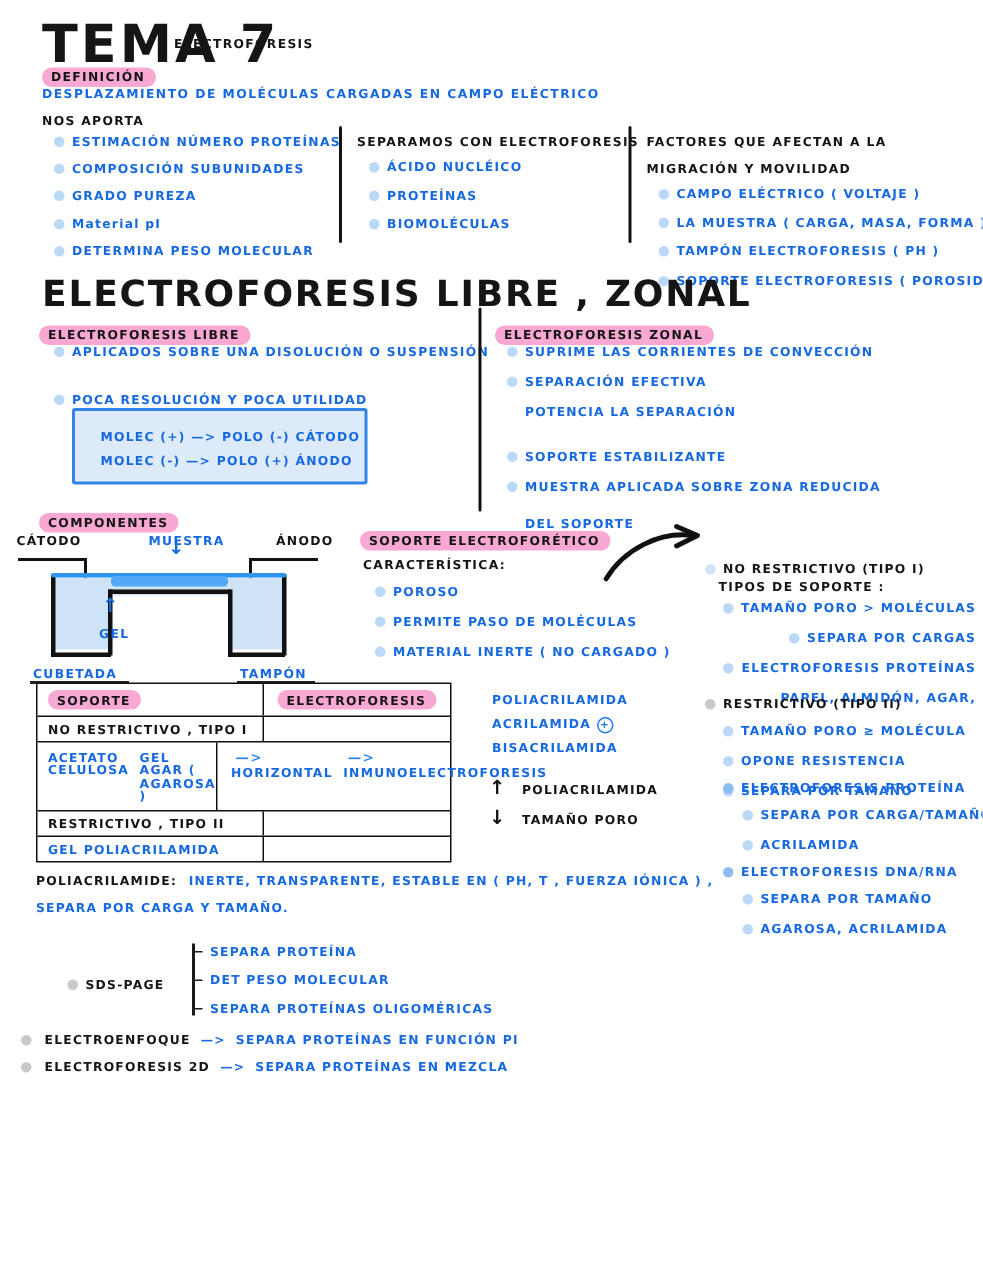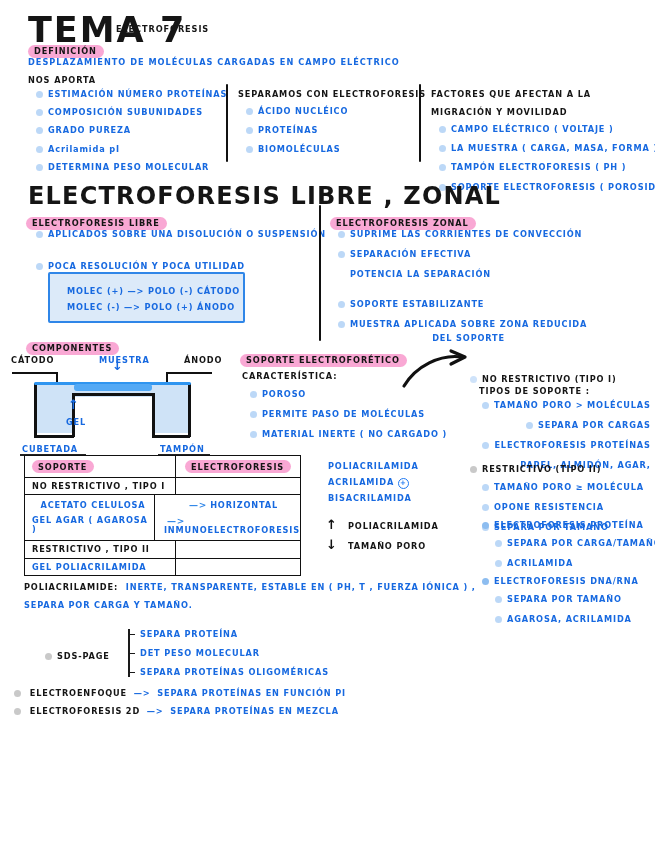--- a/index.html
+++ b/index.html
@@ -59,21 +59,21 @@
   .buffer2{position:absolute;background:#53a9f5;height:7px;border-radius:3px;}
   .elec{position:absolute;background:#111;}
 
   
   .tbl{position:absolute;border:1.6px solid #111;}
   .tbl .cellrow{display:flex;border-bottom:1.6px solid #111;}
   .tbl .cellrow.last{border-bottom:none;}
   .tbl .c1{width:151px;border-right:1.6px solid #111;box-sizing:border-box;
       padding:4px 0 4px 7px;display:flex;align-items:flex-start;}
   .tbl .c2{flex:1;box-sizing:border-box;padding:4px 0 4px 9px;display:flex;align-items:center;}
-  .tbl .tall{flex-direction:column;align-items:center;gap:7px;padding-top:6px;padding-bottom:6px;}
+  .tbl .tall{flex-direction:row;align-items:flex-start;gap:7px;padding-top:6px;padding-bottom:6px;}
 
   .arrw{display:inline-block;color:#2f86e8;font-weight:700;font-size:9px;margin:0 3px;}
   .circ{
     display:inline-block;width:9px;height:9px;border:1.4px solid #1f79f2;
     border-radius:50%;color:#1f79f2;font-size:7px;line-height:8px;
     text-align:center;vertical-align:0px;font-weight:700;
   }
   .brace{position:absolute;background:#1a1a1a;width:1.6px;}
   .tick{position:absolute;background:#1a1a1a;height:1.4px;width:7px;}
   .updown{font-size:13px;line-height:1;color:#111;font-weight:700;}
@@ -89,21 +89,21 @@
   <div class="abs" style="left:28px;top:39px;">
     <span class="small-caps hl">DEFINICIÓN</span>
   </div>
   <div class="abs small-caps blue" style="left:28px;top:57px;letter-spacing:1px;">DESPLAZAMIENTO DE MOLÉCULAS CARGADAS EN CAMPO ELÉCTRICO</div>
   <div class="abs small-caps" style="left:28px;top:75px;">NOS APORTA</div>
 
   <div class="abs" style="left:36px;top:90px;">
     <div class="row" style="margin-bottom:10px;"><span class="bul"></span><span>Estimación número proteínas</span></div>
     <div class="row" style="margin-bottom:10px;"><span class="bul"></span><span>Composición subunidades</span></div>
     <div class="row" style="margin-bottom:10px;"><span class="bul"></span><span>Grado pureza</span></div>
-    <div class="row" style="margin-bottom:10px;"><span class="bul"></span><span class="lower">Acrilamida pI</span></div>
+    <div class="row" style="margin-bottom:10px;"><span class="bul"></span><span class="lower">Material pI</span></div>
     <div class="row"><span class="bul"></span><span>Determina peso molecular</span></div>
   </div>
 
   <div class="vline" style="left:226px;top:84px;height:78px;"></div>
   <div class="vline" style="left:419px;top:84px;height:78px;"></div>
 
   <div class="abs small-caps" style="left:238px;top:89px;">SEPARAMOS CON ELECTROFORESIS</div>
   <div class="abs" style="left:246px;top:107px;">
     <div class="row" style="margin-bottom:11px;"><span class="bul"></span><span>Ácido nucléico</span></div>
     <div class="row" style="margin-bottom:11px;"><span class="bul"></span><span>Proteínas</span></div>
@@ -139,22 +139,22 @@
   <div class="abs" style="left:330px;top:211px;">
     <span class="small-caps hl">ELECTROFORESIS ZONAL</span>
   </div>
   <div class="abs" style="left:338px;top:230px;">
     <div class="row" style="margin-bottom:12px;"><span class="bul"></span><span>Suprime las corrientes de convección</span></div>
     <div class="row" style="margin-bottom:12px;"><span class="bul"></span><span>Separación efectiva</span></div>
     <div class="row" style="padding-left:12px;">POTENCIA LA SEPARACIÓN</div>
   </div>
   <div class="abs" style="left:338px;top:300px;">
     <div class="row" style="margin-bottom:12px;"><span class="bul"></span><span>Soporte estabilizante</span></div>
-    <div class="row" style="margin-bottom:6px;"><span class="bul"></span><span>Muestra aplicada sobre zona reducida</span></div>
-    <div class="row" style="padding-left:12px;text-align:center;">DEL SOPORTE</div>
+    <div class="row" style="margin-bottom:17px;"><span class="bul"></span><span>Muestra aplicada sobre zona reducida</span></div>
+    <div class="row" style="padding-left:12px;">DEL SOPORTE</div>
   </div>
 
   <div class="abs" style="left:26px;top:336px;">
     <span class="small-caps hl">COMPONENTES</span>
   </div>
 
   <div class="abs small-caps" style="left:11px;top:355px;">CÁTODO</div>
   <div class="abs small-caps blue" style="left:99px;top:355px;">MUESTRA</div>
   <div class="abs small-caps" style="left:184px;top:355px;">ÁNODO</div>
 

